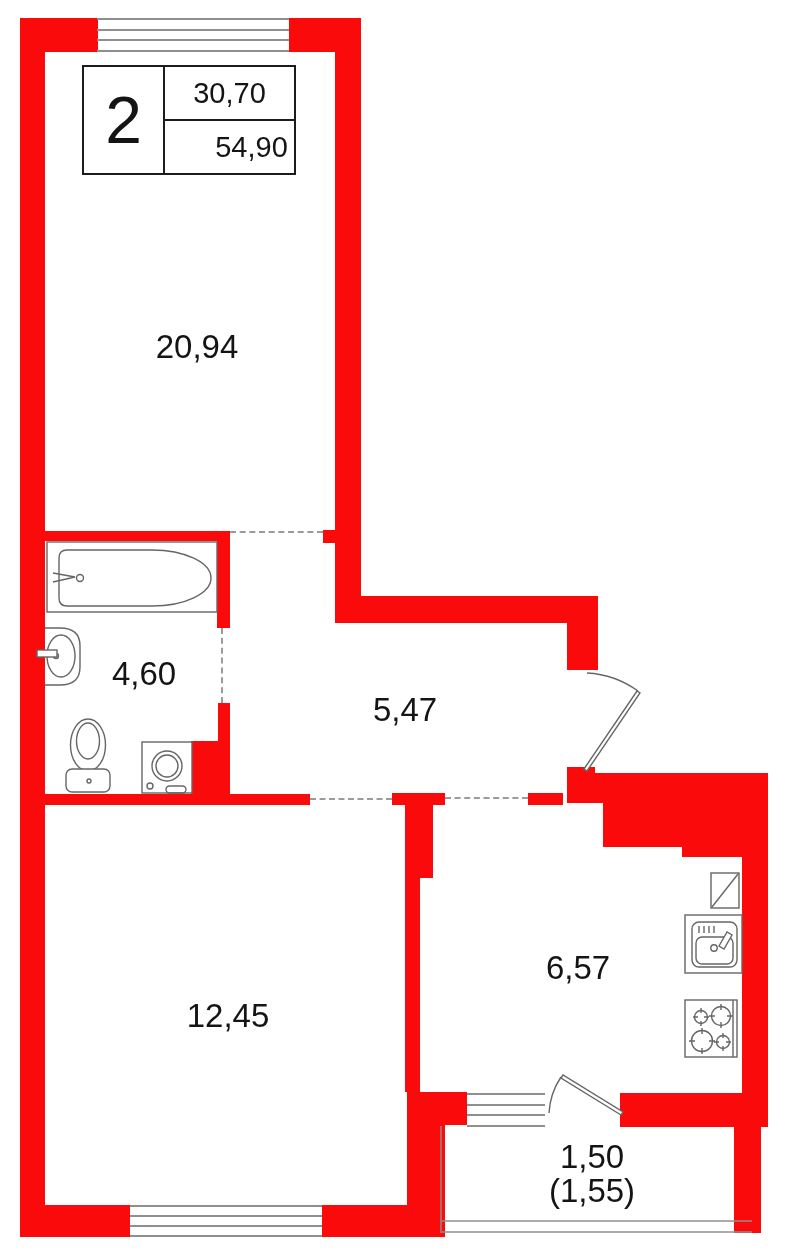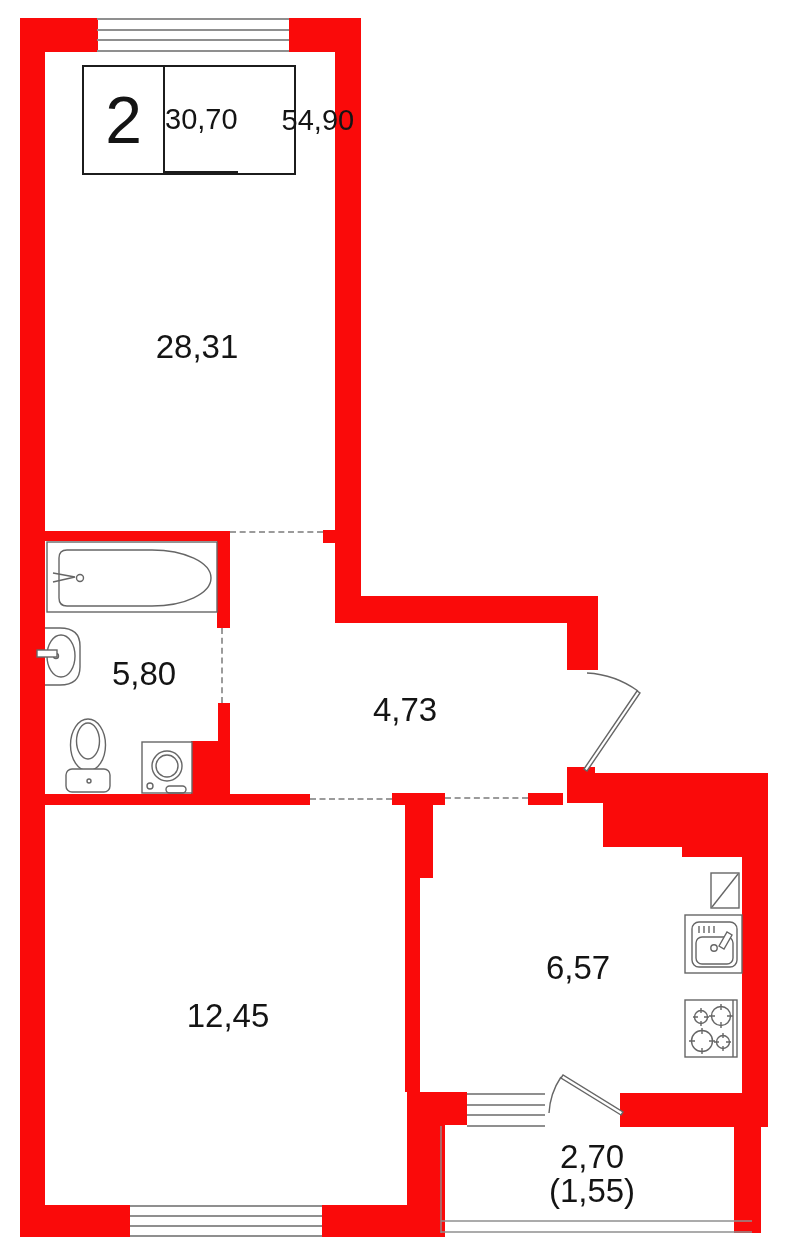--- a/index.html
+++ b/index.html
@@ -19,21 +19,21 @@
   }
   .legend{
     position:absolute;left:82px;top:65px;width:214px;height:110px;
     display:grid;grid-template-columns:81px 1fr;background:#ffffff;
     border:2px solid #1c1c1c;box-sizing:border-box;
   }
   .legend-num{
     display:flex;align-items:center;justify-content:center;
     border-right:2px solid #1c1c1c;font-size:66px;line-height:1;
   }
-  .legend-rows{display:flex;flex-direction:row;}
+  .legend-rows{display:flex;flex-direction:column;}
   .legend-row{
     flex:1;display:flex;align-items:center;justify-content:center;
     font-size:29px;border-bottom:2px solid #1c1c1c;
   }
   .legend-row:last-child{border-bottom:none;margin-left:44px;}
 </style>
 </head>
 <body>
 
 <div class="plan">
@@ -161,26 +161,26 @@
       <polygon points="621,1115 561,1078 563,1075 623,1112" fill="#ffffff"></polygon>
     </g>
 
     <g stroke="#8f8f8f">
       <line x1="441" y1="1126" x2="441" y2="1233"></line>
       <line x1="441" y1="1221" x2="752" y2="1221"></line>
       <line x1="441" y1="1232" x2="752" y2="1232"></line>
     </g>
   </svg>
 
-  <div class="lbl" style="left:197px;top:347px">28,31</div>
-  <div class="lbl" style="left:144px;top:674px">5,80</div>
-  <div class="lbl" style="left:405px;top:710px">4,73</div>
+  <div class="lbl" style="left:197px;top:347px">20,94</div>
+  <div class="lbl" style="left:144px;top:674px">4,60</div>
+  <div class="lbl" style="left:405px;top:710px">5,47</div>
   <div class="lbl" style="left:228px;top:1016px">12,45</div>
   <div class="lbl" style="left:578px;top:968px">6,57</div>
-  <div class="lbl" style="left:592px;top:1157px">2,70</div>
+  <div class="lbl" style="left:592px;top:1157px">1,50</div>
   <div class="lbl" style="left:592px;top:1191px">(1,55)</div>
 
   <div class="legend">
     <div class="legend-num">2</div>
     <div class="legend-rows">
       <div class="legend-row">30,70</div>
       <div class="legend-row">54,90</div>
     </div>
   </div>
 

